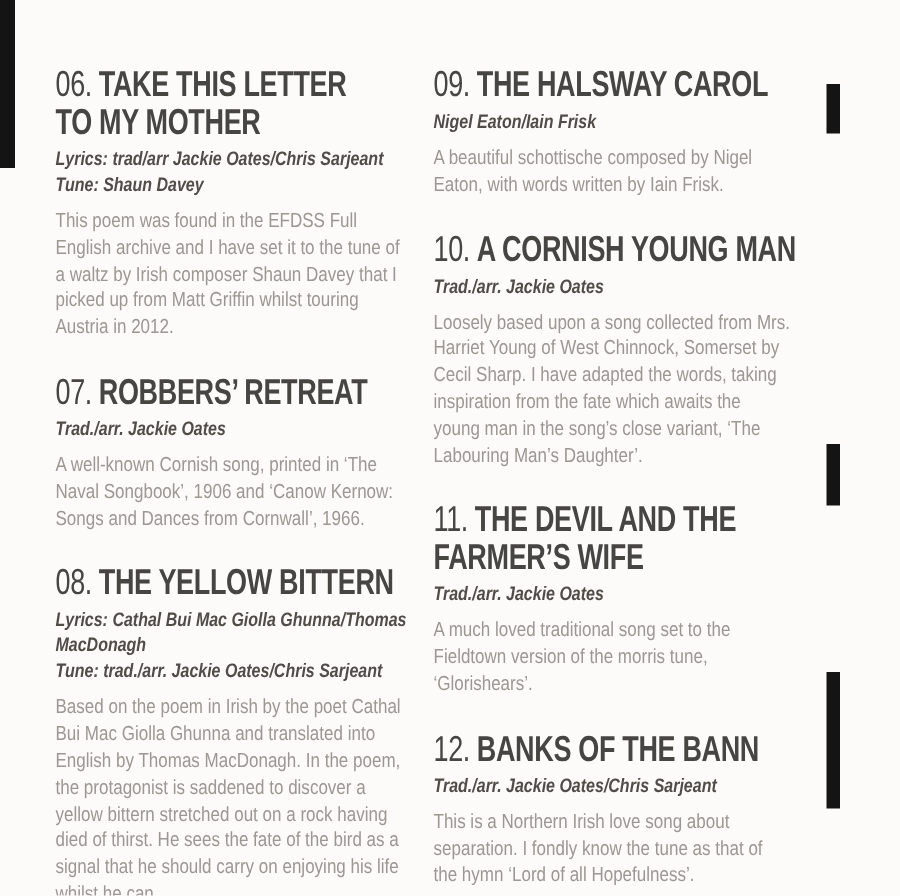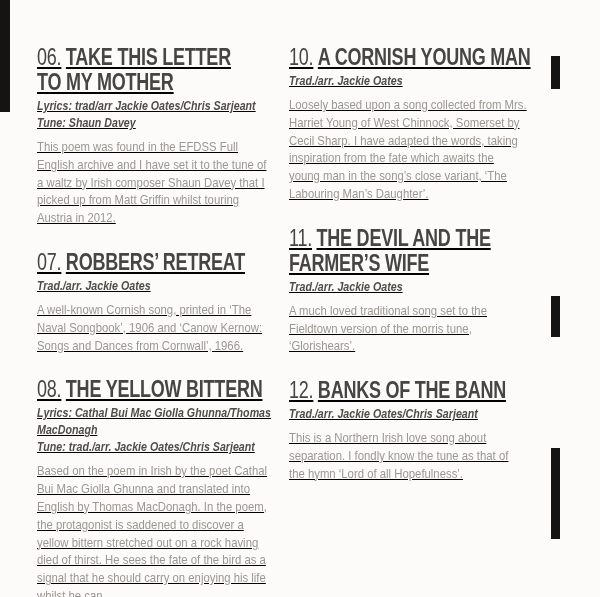--- a/index.html
+++ b/index.html
@@ -8,21 +8,20 @@
     background: #fcfbf9;
     overflow: hidden;
     font-family: "Liberation Sans", sans-serif;
     position: relative;
   }
   .page {
     box-sizing: border-box;
     width: 560px; height: 597px;
     padding: 44px 33px 0 37px;
     position: relative;
-    text-decoration: underline;
   }
   .cols { display: flex; gap: 14px; }
   .col { flex: 1 1 0; min-width: 0; overflow: visible; }
 
   .track { margin-bottom: 22px; }
 
   .t-head {
     color: #474542;
     font-weight: bold;
     font-size: 24px;
@@ -113,20 +112,31 @@
           <span class="cr">Lyrics: Cathal Bui Mac Giolla Ghunna/Thomas MacDonagh</span>
           <span class="cr">Tune: trad./arr. Jackie Oates/Chris Sarjeant</span>
         </div>
         <div class="t-desc">Based on the poem in Irish by the poet Cathal Bui Mac Giolla Ghunna and translated into English by Thomas MacDonagh. In the poem, the protagonist is saddened to discover a yellow bittern stretched out on a rock having died of thirst. He sees the fate of the bird as a signal that he should carry on enjoying his life whilst he can.</div>
       </div>
 
     </div>
 
     <div class="col">
 
+      <div class="track">
+        <div class="t-head">
+          <span class="line1"><span class="num">09.</span><span>THE HALSWAY CAROL</span></span>
+          <span class="line2"></span>
+        </div>
+        <div class="t-credits">
+          <span class="cr">Nigel Eaton/Iain Frisk</span>
+          <span class="cr"></span>
+        </div>
+        <div class="t-desc">A beautiful schottische composed by Nigel Eaton, with words written by Iain Frisk.</div>
+      </div>
 
       <div class="track">
         <div class="t-head">
           <span class="line1"><span class="num">10.</span><span>A CORNISH YOUNG MAN</span></span>
           <span class="line2"></span>
         </div>
         <div class="t-credits">
           <span class="cr">Trad./arr. Jackie Oates</span>
           <span class="cr"></span>
         </div>

